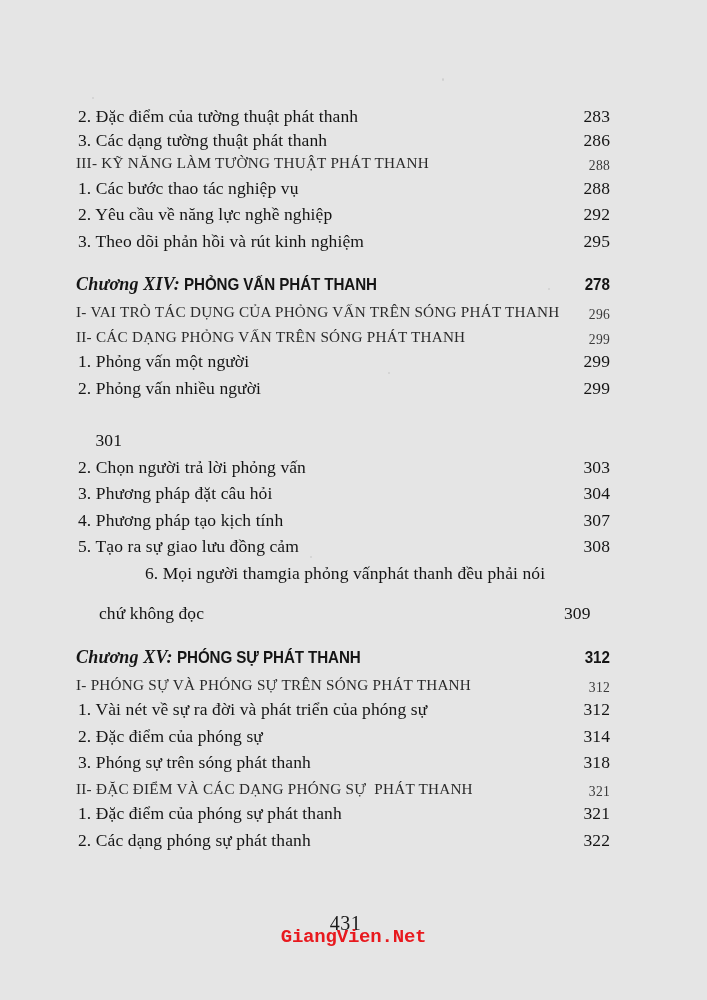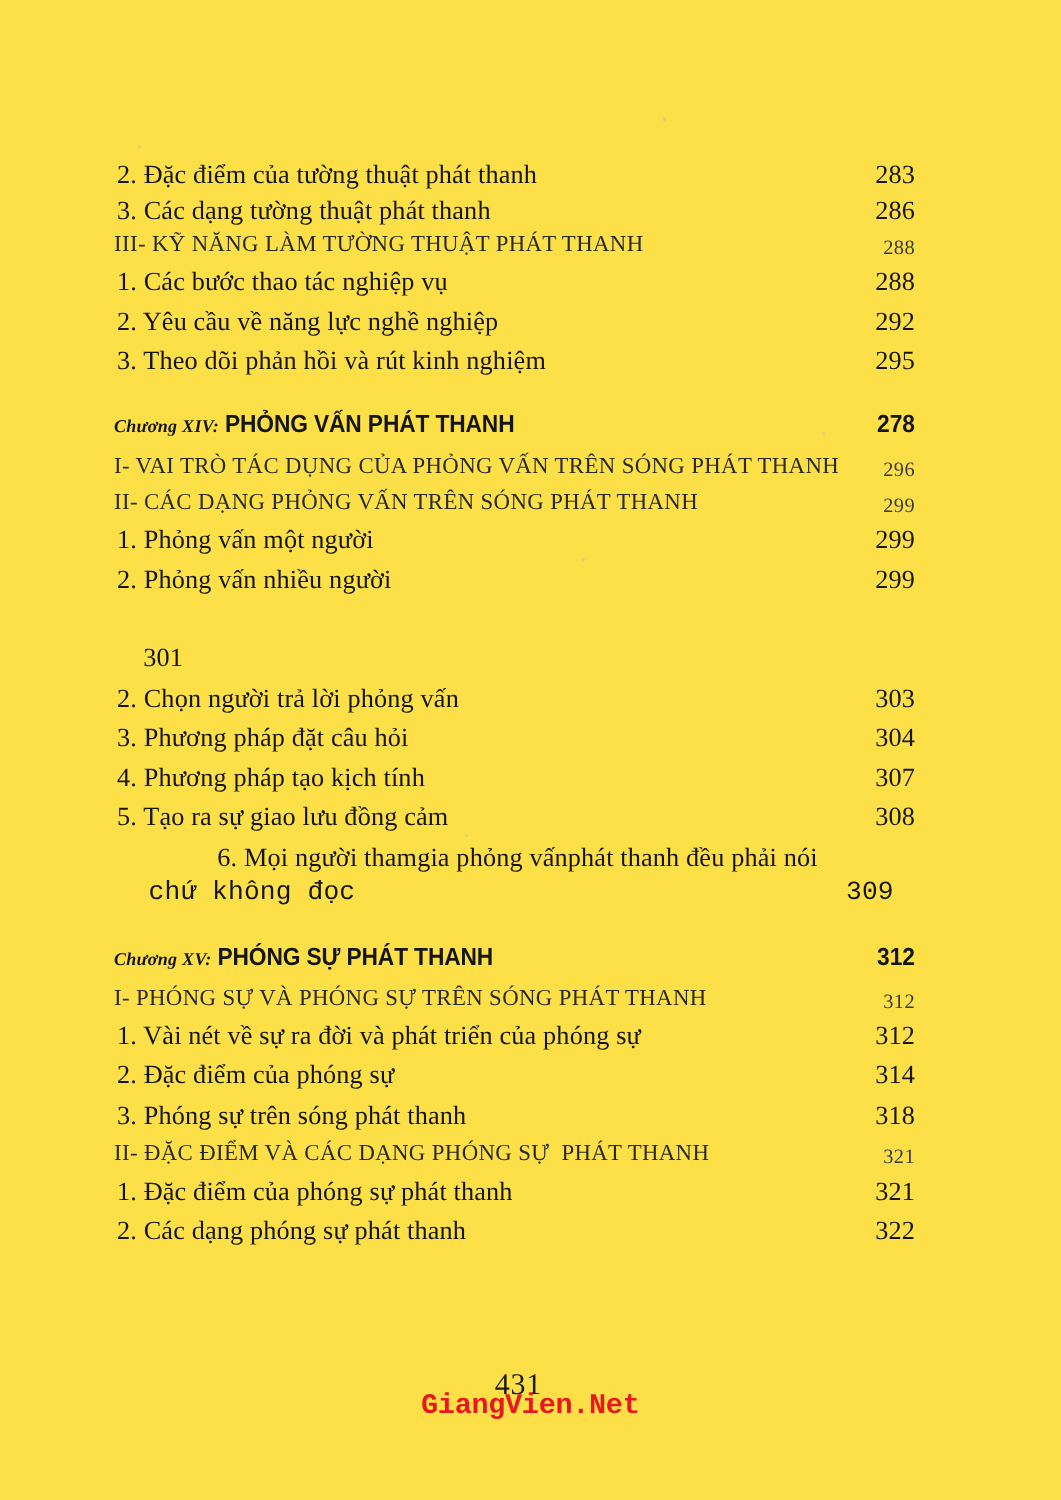--- a/index.html
+++ b/index.html
@@ -13,21 +13,21 @@
     position: relative;
     overflow: hidden;
     font-family: "Liberation Serif", "DejaVu Serif", serif;
     color: #151515;
     -webkit-font-smoothing: antialiased;
   }
 
   .page {
     position: absolute;
     inset: 0;
-    background: #fde047;
+    background: #e5e5e5;
   }
 
   
   .speck {
     position: absolute;
     background: #bdbdbd;
     border-radius: 50%;
     opacity: .55;
   }
 
@@ -92,21 +92,21 @@
     margin-bottom: 11px;
     line-height: 1.0;
   }
   .chapter .label {
     display: inline-block;
   }
   .chapter .ch-word {
     font-family: "Liberation Serif", "DejaVu Serif", serif;
     font-style: italic;
     font-weight: bold;
-    font-size: 12px;
+    font-size: 18px;
     letter-spacing: .2px;
   }
   .chapter .ch-title {
     font-family: "Liberation Sans Narrow", "Liberation Sans", "DejaVu Sans", sans-serif;
     font-weight: bold;
     font-size: 16.5px;
     letter-spacing: -0.1px;
     transform: scaleX(.92);
     transform-origin: left center;
     display: inline-block;
@@ -127,22 +127,21 @@
     display: block;
     width: 100%;
     padding-left: 2px;
     text-align: center;
   }
   .entry.wrap .line2row {
     display: flex;
     align-items: baseline;
     justify-content: space-between;
     width: 100%;
-    margin-top: 7px;
-    font-family: Liberation Mono, monospace;
+    margin-top: 23px;
   }
   .entry.wrap .line2 { padding-left: 23px; }
 
   
   .gap { height: 26px; }
 
   
   .footer {
     position: absolute;
     left: 0;

